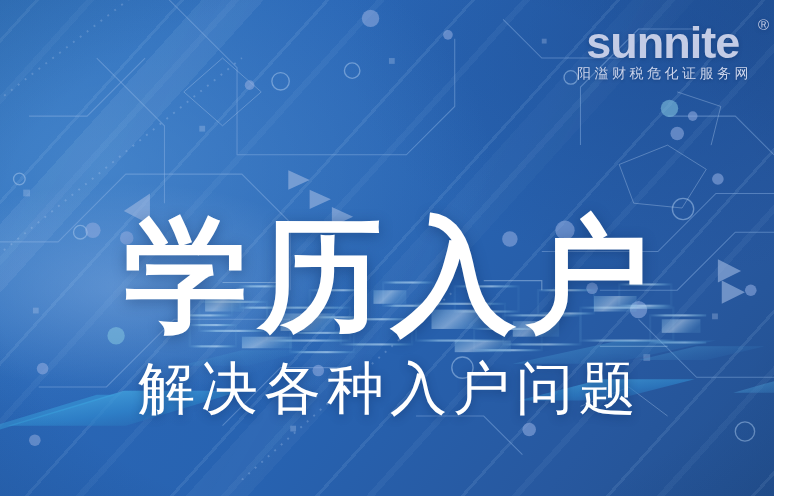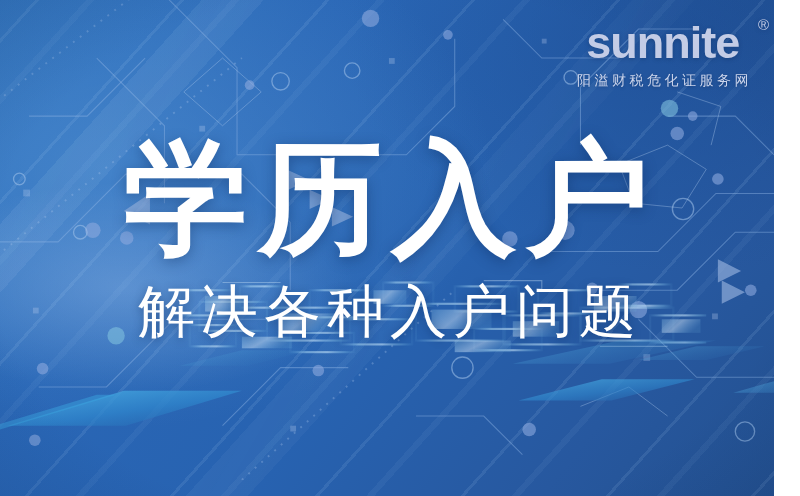--- a/index.html
+++ b/index.html
@@ -52,20 +52,21 @@
   }
   .vignette {
     background:radial-gradient(ellipse 760px 520px at 50% 52%, rgba(0,0,0,0) 52%, rgba(13,45,95,.38) 100%);
   }
 
   
   .content {
     position:absolute; left:0; right:0; top:0; bottom:0;
     display:flex; flex-direction:column; align-items:center;
     z-index:6;
+    justify-content:center;
   }
   .main-title {
     margin-top:136px;
     font-size:124px;
     line-height:1;
     font-weight:bold;
     color:#ffffff;
     letter-spacing:10px;
     text-indent:10px;
     text-shadow:0 3px 14px rgba(10,40,90,.40);
@@ -109,21 +110,20 @@
   }
   .logo-reg {
     position:absolute;
     top:-3px; right:-17px;
     font-size:15px;
     font-weight:normal;
     color:#c3cce6;
     letter-spacing:0;
   }
   .logo-sub {
-    margin-top:7px;
     font-size:14px;
     color:#ccd5ec;
     letter-spacing:3.5px;
     text-indent:3.5px;
     white-space:nowrap;
     text-shadow:0 1px 3px rgba(10,35,80,.4);
   }
 </style>
 </head>
 <body>

